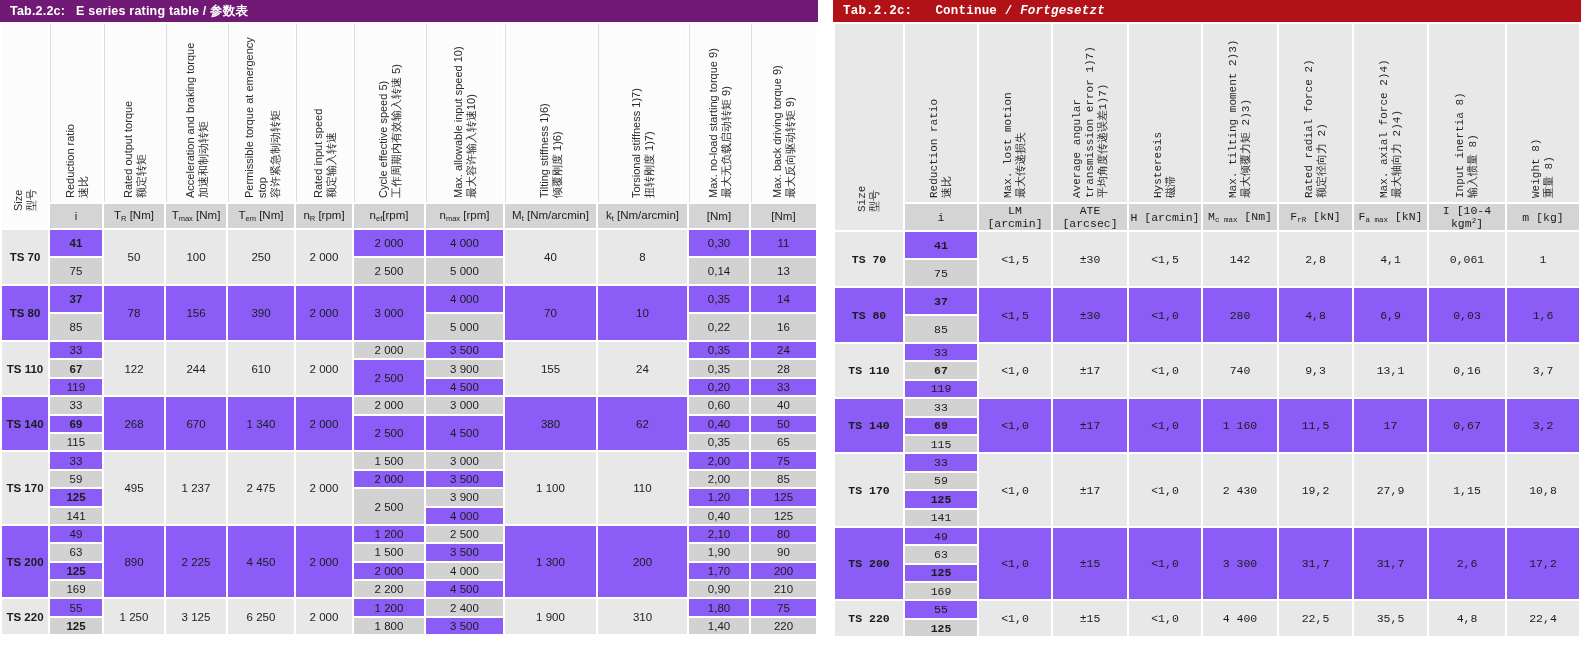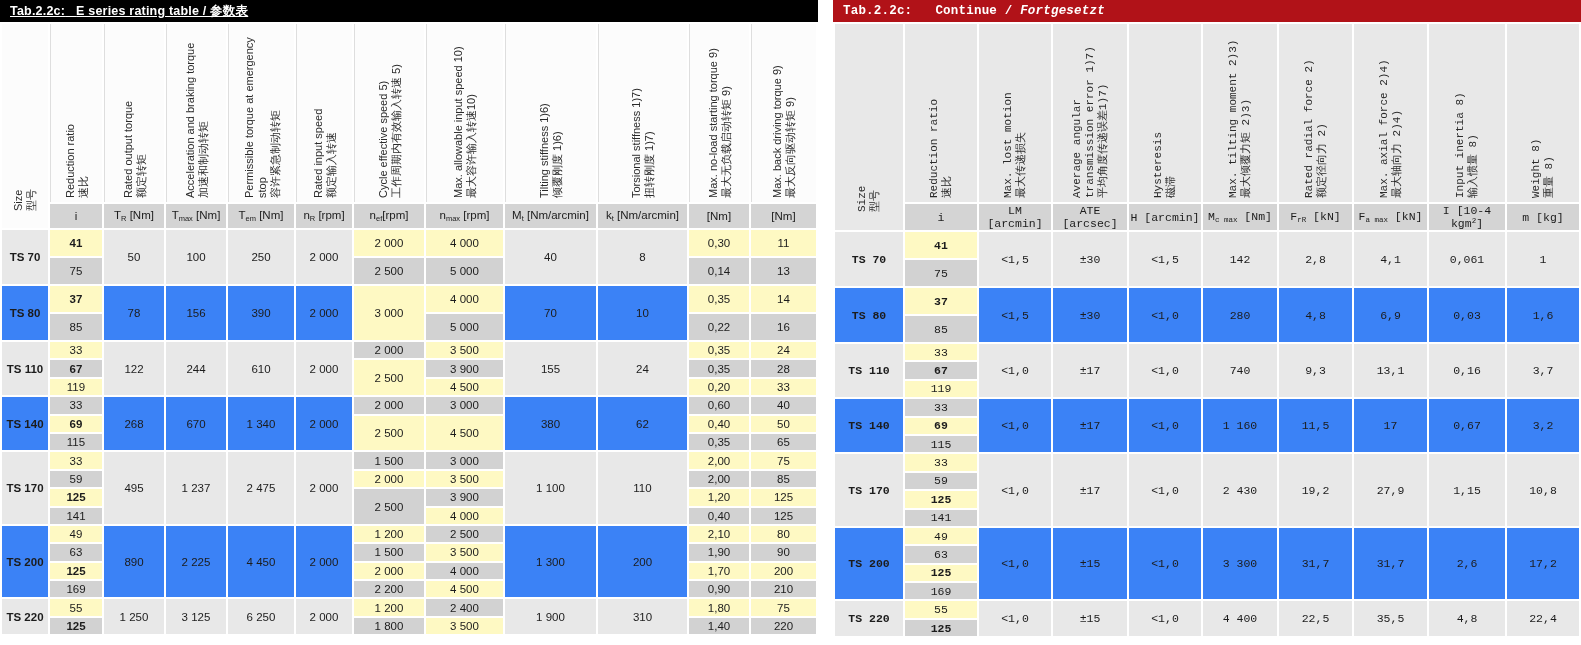--- a/index.html
+++ b/index.html
@@ -20,34 +20,34 @@
   .lt .hcell:first-child,.lt .hcell.nol{border-left:none;}
   .hrot{position:absolute;left:50%;top:50%;width:170px;
         transform:translate(-50%,-50%) rotate(-90deg);
         text-align:left;font-size:11px;line-height:1.18;color:#2a2a2a;}
   .hrot .zh{display:block;font-size:11px;}
   .sizehead{background:#fcfcfc;}
   .rt .sizehead{background:#e8e8e8;}
   .unit{background:#d4d4d4;height:24px;font-size:11.5px;}
   .c{height:100%;}
   .bl{background:#e8e8e8;}
-  .bd{background:#3b82f6;}
-  .sl{background:#fef9c3;}
+  .bd{background:#8b5cf6;}
+  .sl{background:#8b5cf6;}
   .sd{background:#d2d2d2;}
   .size{font-weight:bold;}
   .b{font-weight:bold;}
   sub{font-size:7.5px;vertical-align:-2px;}
   sup{font-size:7.5px;vertical-align:4px;}
 </style>
 </head>
 <body>
 
 <div class="wrap">
   <div class="panel" style="width:818px;">
-    <div class="titlebar" style="background: #000000; text-decoration: underline;">
+    <div class="titlebar" style="background: #701a75;">
       <span class="tmain">Tab.2.2c:</span>&nbsp;&nbsp;
       <span class="tmain">E series rating table / 参数表</span>
     </div>
     <div id="ltable-host">
         <table class="lt" style="width: 818px;">
           <colgroup>
             <col style="width: 46px;">
             <col style="width: 52px;">
             <col style="width: 60px;">
             <col style="width: 60px;">

